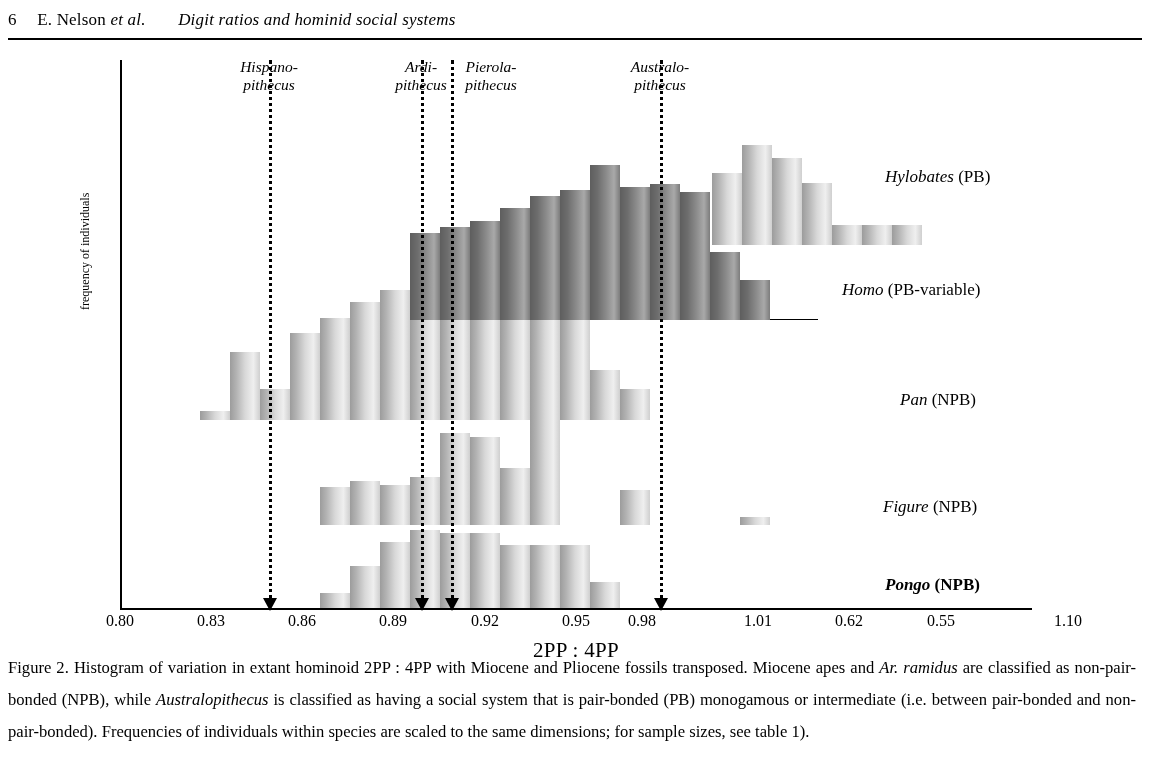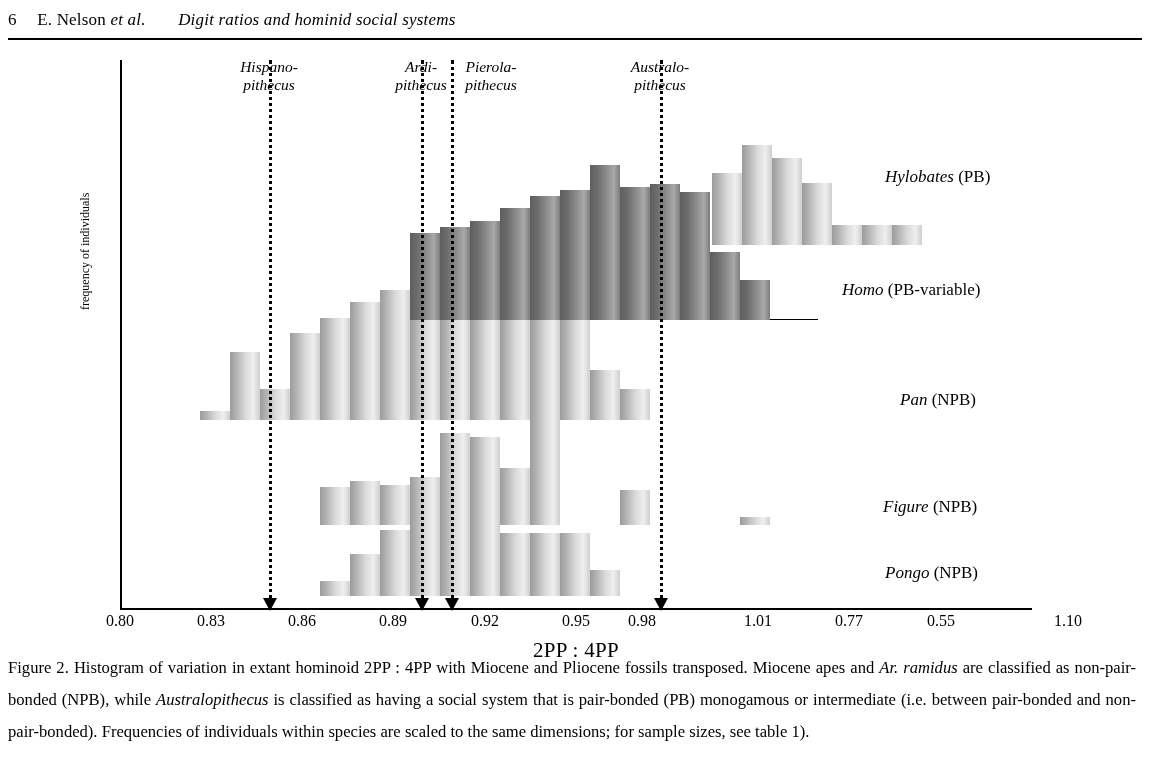--- a/index.html
+++ b/index.html
@@ -140,21 +140,21 @@
 
       <div class="xticks">
         <div class="xtick" style="left:0px">0.80</div>
         <div class="xtick" style="left:91px">0.83</div>
         <div class="xtick" style="left:182px">0.86</div>
         <div class="xtick" style="left:273px">0.89</div>
         <div class="xtick" style="left:365px">0.92</div>
         <div class="xtick" style="left:456px">0.95</div>
         <div class="xtick" style="left:522px">0.98</div>
         <div class="xtick" style="left:638px">1.01</div>
-        <div class="xtick" style="left:729px">0.77</div>
+        <div class="xtick" style="left:729px">0.62</div>
         <div class="xtick" style="left:821px">0.55</div>
         <div class="xtick" style="left:948px">1.10</div>
       </div>
 
       <div class="row" style="top:0px; height:185px;">
         <div class="bars">
           <div class="bar" style="left:592px; width:30px; height:72px;"></div>
           <div class="bar" style="left:622px; width:30px; height:100px;"></div>
           <div class="bar" style="left:652px; width:30px; height:87px;"></div>
           <div class="bar" style="left:682px; width:30px; height:62px;"></div>
@@ -229,21 +229,21 @@
           <div class="bar" style="left:500px; width:30px; height:35px;"></div>
           <div class="bar" style="left:620px; width:30px; height:8px;"></div>
         </div>
         <div class="baseline" style="left:0px; width:0px;"></div>
         <div class="rowlabel" style="left:763px; top:82px;">
           <i>Figure</i>
           <span>(NPB)</span>
         </div>
       </div>
 
-      <div class="row" style="top:451px; height:85px;">
+      <div class="row" style="top:463px; height:85px;font-weight:bold;">
         <div class="bars">
           <div class="bar" style="left:200px; width:30px; height:15px;"></div>
           <div class="bar" style="left:230px; width:30px; height:42px;"></div>
           <div class="bar" style="left:260px; width:30px; height:66px;"></div>
           <div class="bar" style="left:290px; width:30px; height:78px;"></div>
           <div class="bar" style="left:320px; width:30px; height:75px;"></div>
           <div class="bar" style="left:350px; width:30px; height:75px;"></div>
           <div class="bar" style="left:380px; width:30px; height:63px;"></div>
           <div class="bar" style="left:410px; width:30px; height:63px;"></div>
           <div class="bar" style="left:440px; width:30px; height:63px;"></div>

